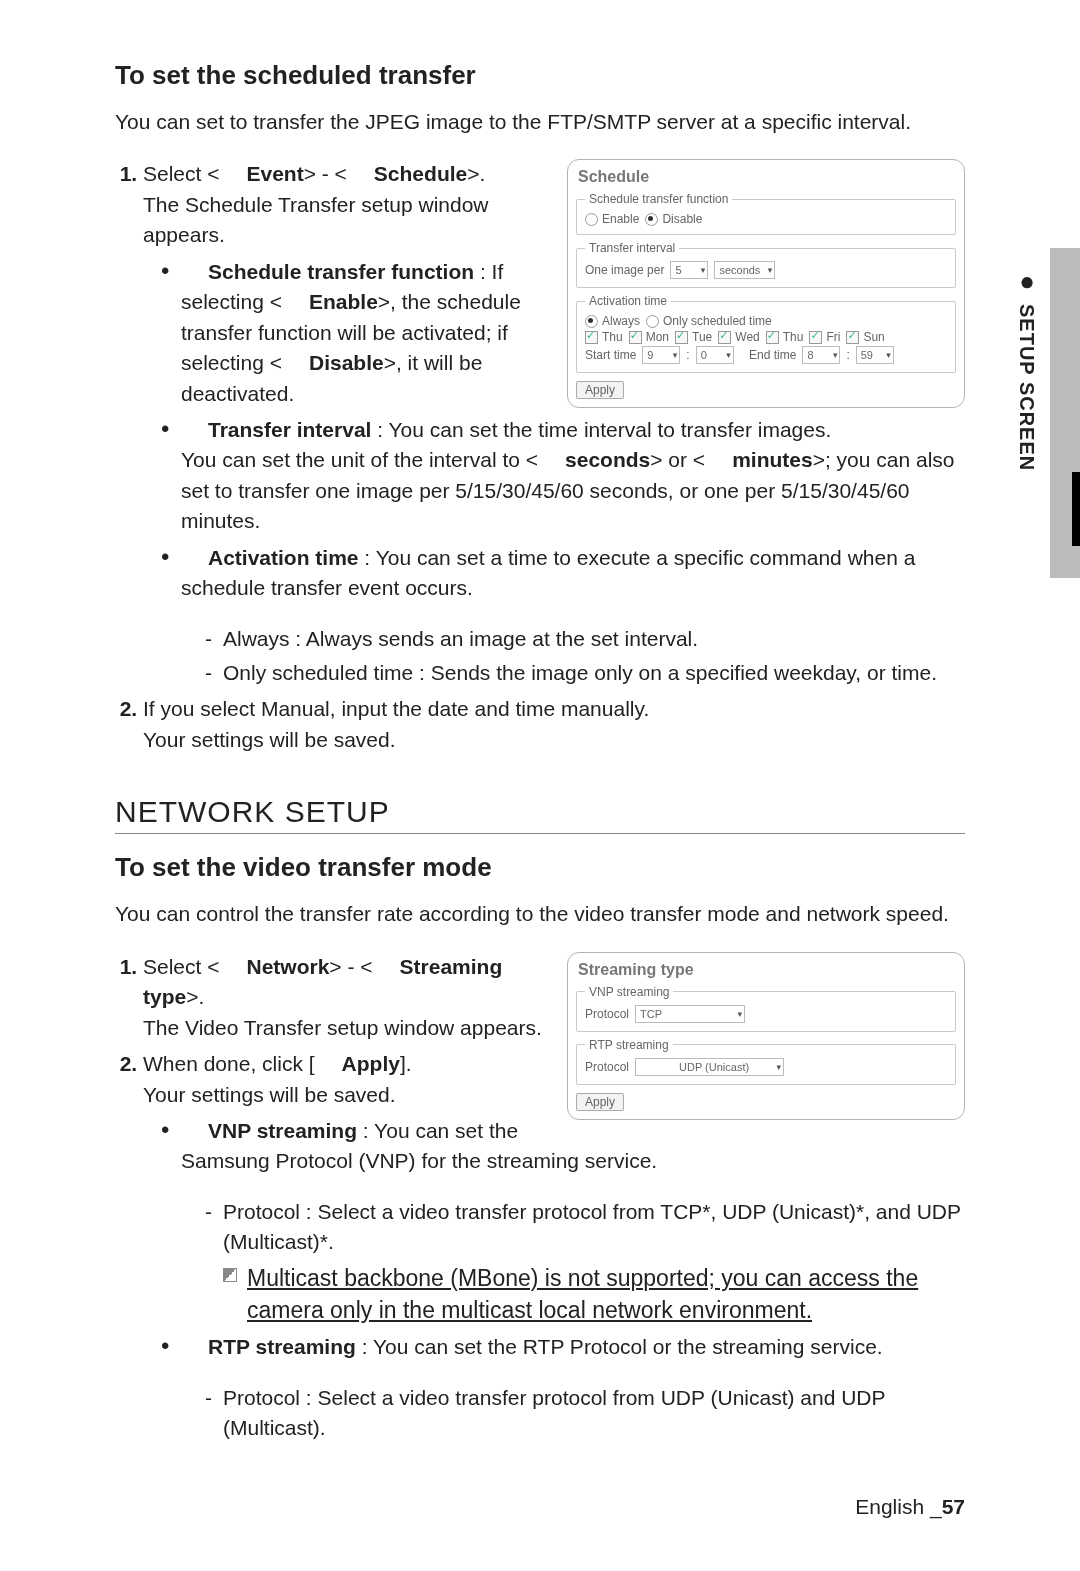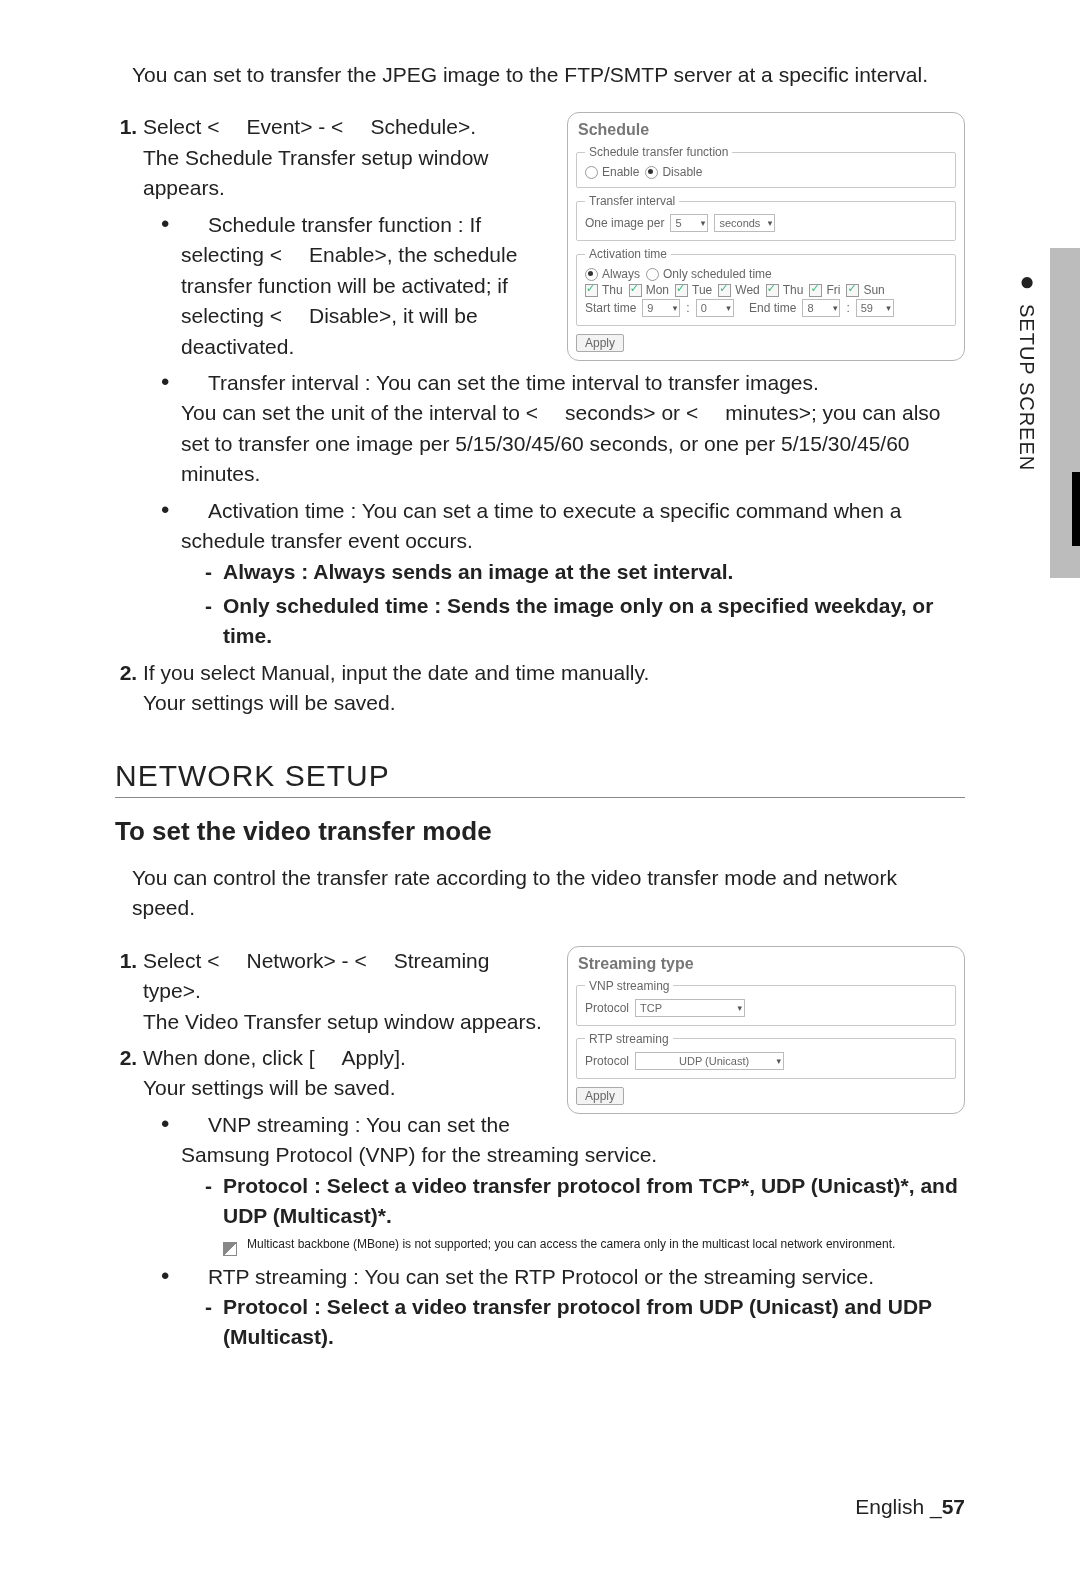--- a/index.html
+++ b/index.html
@@ -53,21 +53,21 @@
     line-height: 0;
   }
 
   h3.sub {
     font-size: 26px;
     font-weight: bold;
     margin: 0 0 16px 0;
   }
   p.intro {
     font-size: 21px;
-    margin: 0 0 22px 17px;
+    margin: 0 0 22px 0;
     line-height: 1.45;
   }
   .content-with-panel {
     position: relative;
   }
   .text-col {
     font-size: 21px;
     line-height: 1.45;
   }
   ol.steps {
@@ -93,53 +93,53 @@
   ul.bullets > li::before {
     content: "•";
     position: absolute;
     left: 0;
     top: 0;
     font-size: 24px;
     line-height: 1.2;
   }
   ul.dashes {
     list-style: none;
-    margin: 0 0 0 0;
+    margin: 20px 0 0 0;
     padding-left: 24px;
-    font-weight: bold;
   }
   ul.dashes > li {
     position: relative;
     padding-left: 18px;
     margin-bottom: 4px;
   }
   ul.dashes > li::before {
     content: "-";
     position: absolute;
     left: 0;
   }
   .note-row {
     display: flex;
     align-items: flex-start;
     gap: 10px;
-    font-size: 12px;
+    font-size: 23px;
     padding-left: 42px;
     margin-top: 0;
     line-height: 1.4;
+    text-decoration: underline;
   }
   .note-row .note-icon {
     width: 14px;
     height: 14px;
     border: 1px solid #888;
     box-sizing: border-box;
     margin-top: 6px;
     flex: 0 0 14px;
     background: linear-gradient(135deg, #888 0 50%, transparent 50% 100%);
   }
-  b { font-weight: normal; padding-left: 27px; }
+  b { font-weight: bold; padding-left: 27px; }
 
   
   .panel {
     float: right;
     border: 1px solid #b3b3b3;
     border-radius: 12px;
     box-sizing: border-box;
     padding: 8px;
     font-size: 13px;
     color: #666;
@@ -226,20 +226,21 @@
 <body>
 
 <div class="page">
 
   <div class="side-tab">
     <div class="grey-band"></div>
     <div class="black-band"></div>
     <div class="vtext"><span class="dot">●</span> <b>SETUP SCREEN</b></div>
   </div>
 
+  <h3 class="sub">To set the scheduled transfer</h3>
   <p class="intro">You can set to transfer the JPEG image to the FTP/SMTP server at a specific interval.</p>
 
   <div class="content-with-panel clearfix">
 
     <div class="panel" style="width:398px;">
       <div class="panel-title">Schedule</div>
       <fieldset>
         <legend>Schedule transfer function</legend>
         <div class="row">
           <span class="radio">

